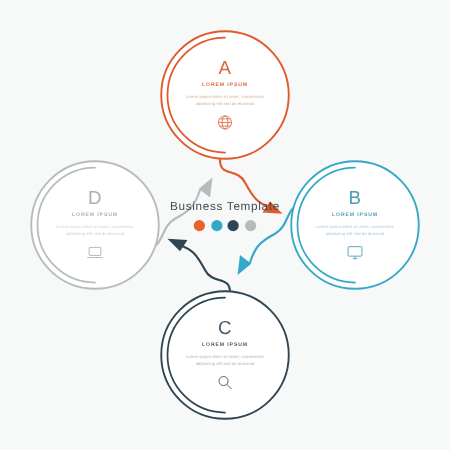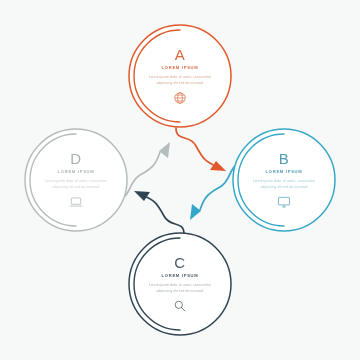--- a/index.html
+++ b/index.html
@@ -209,14 +209,23 @@
       <div class="node-desc" style="color: rgb(188, 194, 195);">Lorem ipsum dolor sit amet, consectetur adipiscing elit sed do eiusmod</div>
       <div class="node-icon">
         <svg viewBox="0 0 24 24" fill="none" stroke="#a9b0b2" stroke-width="1.2">
           <rect x="4" y="5" width="16" height="11" rx="1"></rect>
           <line x1="1.8" y1="19" x2="22.2" y2="19" stroke-linecap="round"></line>
         </svg>
       </div>
     </div>
   </div>
 
+  <div id="center-block">
+    <div id="center-title" style="color: rgb(63, 77, 87);">Business Template</div>
+    <div id="center-dots">
+      <span class="dot" style="background: rgb(232, 98, 42);"></span>
+      <span class="dot" style="background: rgb(53, 168, 201);"></span>
+      <span class="dot" style="background: rgb(47, 69, 83);"></span>
+      <span class="dot" style="background: rgb(182, 188, 189);"></span>
+    </div>
+  </div>
 
 </div>
 
 </body></html>

